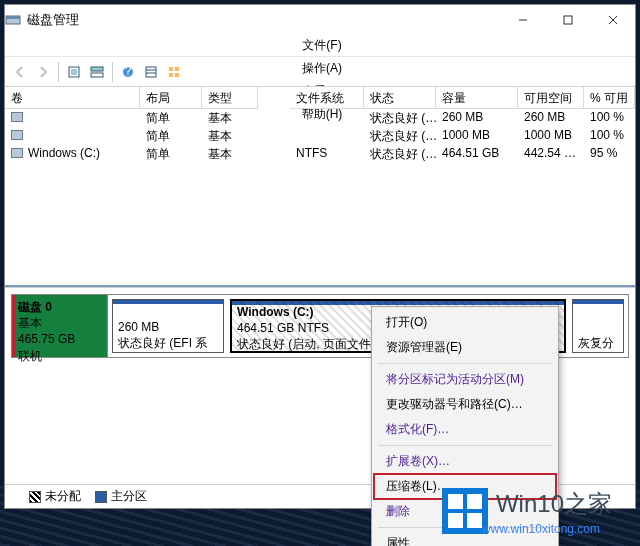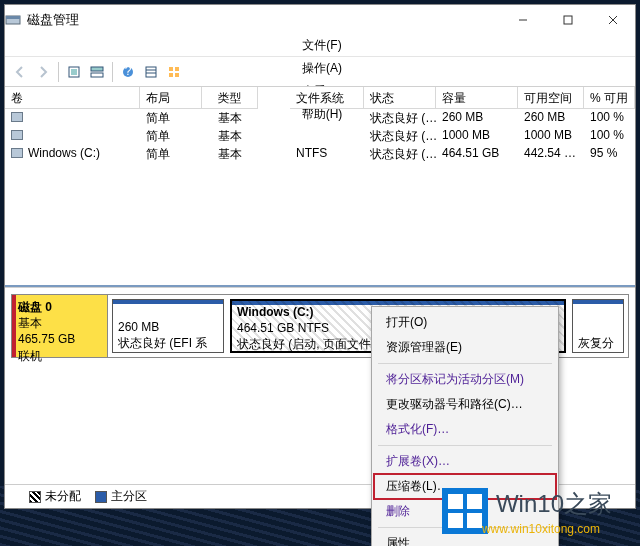--- a/index.html
+++ b/index.html
@@ -19,33 +19,33 @@
   .toolbar{height:30px;border-bottom:1px solid #d0d0d0;display:flex;align-items:center;padding-left:4px;gap:1px;}
   .tbtn{width:22px;height:22px;border:1px solid transparent;display:flex;align-items:center;justify-content:center;}
   .tsep{width:1px;height:20px;background:#ccc;margin:0 3px;}
   .tbtn.disabled{opacity:.35;}
   
   .upper{flex:0 0 200px;border-bottom:2px solid #7a9ac0;display:flex;flex-direction:column;overflow:hidden;}
   .hdrrow{display:flex;background:#fff;height:22px;}
   .hdrcell{border-right:1px solid #d8d8d8;border-bottom:1px solid #d8d8d8;padding:3px 6px;white-space:nowrap;overflow:hidden;background:#fff;}
   .col-vol{width:135px;}
   .col-lay{width:62px;}
-  .col-type{width:56px;text-align:center;}
+  .col-type{width:56px;}
   .col-fs{width:74px;margin-left:32px;}
   .col-stat{width:72px;}
   .col-cap{width:82px;}
   .col-free{width:66px;}
   .col-pct{flex:1;}
   .drow{display:flex;height:18px;}
   .dcell{padding:1px 6px;white-space:nowrap;overflow:hidden;}
   .volico{display:inline-block;width:12px;height:10px;background:#b8c8d8;border:1px solid #6a7a8a;margin-right:5px;position:relative;top:1px;}
   
   .lower{flex:1;display:flex;flex-direction:column;overflow:hidden;border-top:1px solid #d0d0d0;}
   .diskpanel{display:flex;margin:6px 6px 0 6px;border:1px solid #888;height:64px;}
-  .diskhead{width:96px;border-right:1px solid #888;background:#fde047;position:relative;padding:4px 6px 4px 6px;line-height:1.35;}
+  .diskhead{width:96px;border-right:1px solid #888;background:#15803d;position:relative;padding:4px 6px 4px 6px;line-height:1.35;}
   .diskhead .bar{position:absolute;left:0;top:0;bottom:0;width:4px;background:#c02030;}
   .diskhead b{font-weight:600;}
   .parts{flex:1;display:flex;gap:6px;padding:4px;}
   .part{border:1px solid #555;padding:3px 5px;line-height:1.35;overflow:hidden;position:relative;}
   .part .topbar{position:absolute;left:0;right:0;top:0;height:4px;background:#2b5ca8;}
   .part.sel{border:2px solid #000;}
   .part.sel::after{content:"";position:absolute;inset:0;background:repeating-linear-gradient(45deg,rgba(0,0,0,0) 0 4px,rgba(0,0,0,.12) 4px 6px);pointer-events:none;}
   .part b{font-weight:600;}
   .legend{height:24px;border-top:1px solid #ccc;display:flex;align-items:center;gap:14px;padding-left:24px;margin-top:auto;}
   .legbox{width:12px;height:12px;border:1px solid #555;display:inline-block;margin-right:4px;vertical-align:middle;}
@@ -55,21 +55,21 @@
   .ctx{position:absolute;left:371px;top:306px;width:188px;background:#f3f3f3;border:1px solid #a7a7a7;box-shadow:2px 3px 6px rgba(0,0,0,.3);padding:3px 2px;z-index:50;}
   .ctxitem{padding:4px 12px;white-space:nowrap;}
   .ctxitem.disabled{color:#4c1d95;}
   .ctxsep{height:1px;background:#d5d5d5;margin:3px 4px;}
   .ctxitem.highlight{outline:2px solid #c02030;outline-offset:-1px;}
   
   .brand{position:absolute;right:28px;bottom:12px;display:flex;gap:8px;z-index:60;}
   .brandlogo{width:46px;height:46px;background:#0a78d6;display:grid;grid-template-columns:1fr 1fr;grid-template-rows:1fr 1fr;gap:4px;padding:6px;}
   .brandlogo div{background:#fff;}
   .brandtext{font-size:24px;color:#3a4a5a;white-space:nowrap;}
-  .brandsub{position:absolute;right:12px;bottom:-2px;font-size:12px;color:#eab308;}
+  .brandsub{position:absolute;right:12px;bottom:-2px;font-size:12px;color:#3b82f6;}
   
   .bgdecor{position:absolute;left:0;right:0;bottom:0;height:60px;background:repeating-linear-gradient(15deg,#1a2a45 0 3px,#0b1a2e 3px 8px);z-index:0;}
 </style>
 </head>
 <body>
 
 <div class="bgdecor"></div>
 
 <div class="window">
 

